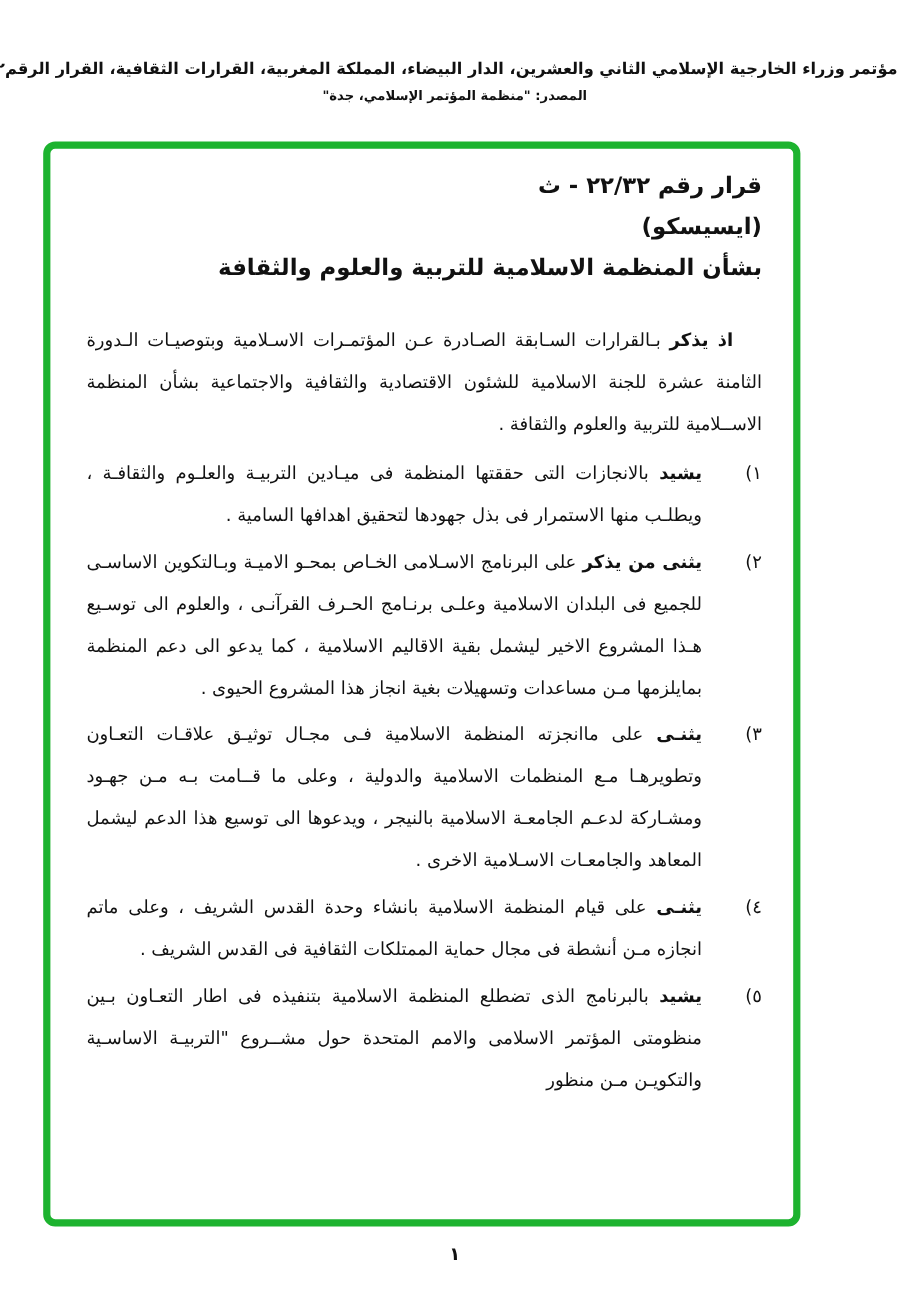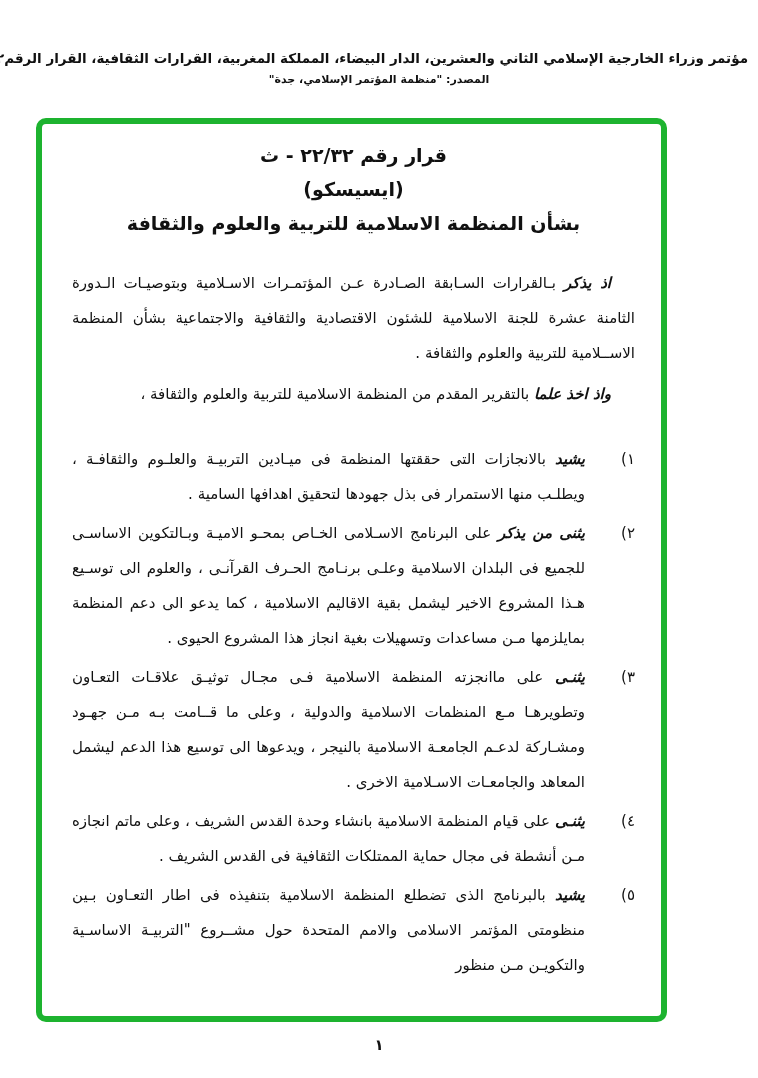--- a/index.html
+++ b/index.html
@@ -10,27 +10,27 @@
   }
   .page{position:absolute;inset:0;}
   .header{position:absolute;top:50px;left:10px;right:10px;text-align:center;direction:rtl;}
   .header .h1{font-size:13.5px;font-weight:bold;letter-spacing:0px;white-space:nowrap;}
   .header .h2{font-size:11px;font-weight:bold;margin-top:7px;}
   .green-box{
     position:absolute;left:36px;top:118px;width:631px;height:904px;
     box-sizing:border-box;border:6px solid var(--green,#1db32f);border-radius:10px;
     padding:8px 26px 0 30px;direction:rtl;overflow:hidden;background:#fff;
   }
-  .title{ text-align:center;font-weight:bold;font-size:19px;line-height:34px;margin:6px 0 26px; }
+  .title{ text-align:right;font-weight:bold;font-size:19px;line-height:34px;margin:6px 0 26px; }
   .title div{margin:0;}
   .para{font-size:15px;line-height:35px;text-align:justify;text-align-last:right;margin:0 0 6px;}
   .para.indent{text-indent:24px;}
   .para.gap-after{margin-bottom:22px;}
   .para.gap-after-lg{margin-bottom:30px;}
-  b.lead{font-weight:bold;font-style:italic;}
+  b.lead{font-weight:bold;}
   .items{}
   .item{display:flex;font-size:15px;line-height:35px;margin-bottom:4px;}
   .item .num{width:50px;flex-shrink:0;}
   .item .txt{flex:1;text-align:justify;text-align-last:right;}
   .pageno{position:absolute;bottom:24px;left:0;right:0;text-align:center;font-size:15px;font-weight:bold;}
 </style>
 </head>
 <body>
 
 <div class="page">
@@ -44,21 +44,20 @@
 
     <div class="title">
       <div>قرار رقم ٢٢/٣٢ - ث</div>
       <div>(ايسيسكو)</div>
       <div>بشأن المنظمة الاسلامية للتربية والعلوم والثقافة</div>
     </div>
 
 
     <p class="para indent"><b class="lead">اذ يذكر</b> <span>بـالقرارات السـابقة الصـادرة عـن المؤتمـرات الاسـلامية وبتوصيـات الـدورة الثامنة عشرة للجنة الاسلامية للشئون الاقتصادية والثقافية والاجتماعية بشأن المنظمة الاســلامية للتربية والعلوم والثقافة .</span></p>
 
-    <p class="para indent gap-after-lg"><b class="lead">واذ اخذ علما</b> <span>بالتقرير المقدم من المنظمة الاسلامية للتربية والعلوم والثقافة ،</span></p>
 
     <div class="items">
 
       <div class="item">
         <span class="num">١)</span>
         <div class="txt"><b class="lead">يشيد</b> <span>بالانجازات التى حققتها المنظمة فى  ميـادين التربيـة والعلـوم والثقافـة ، ويطلـب منها الاستمرار فى بذل جهودها لتحقيق اهدافها السامية .</span></div>
       </div>
 
       <div class="item">
         <span class="num">٢)</span>

